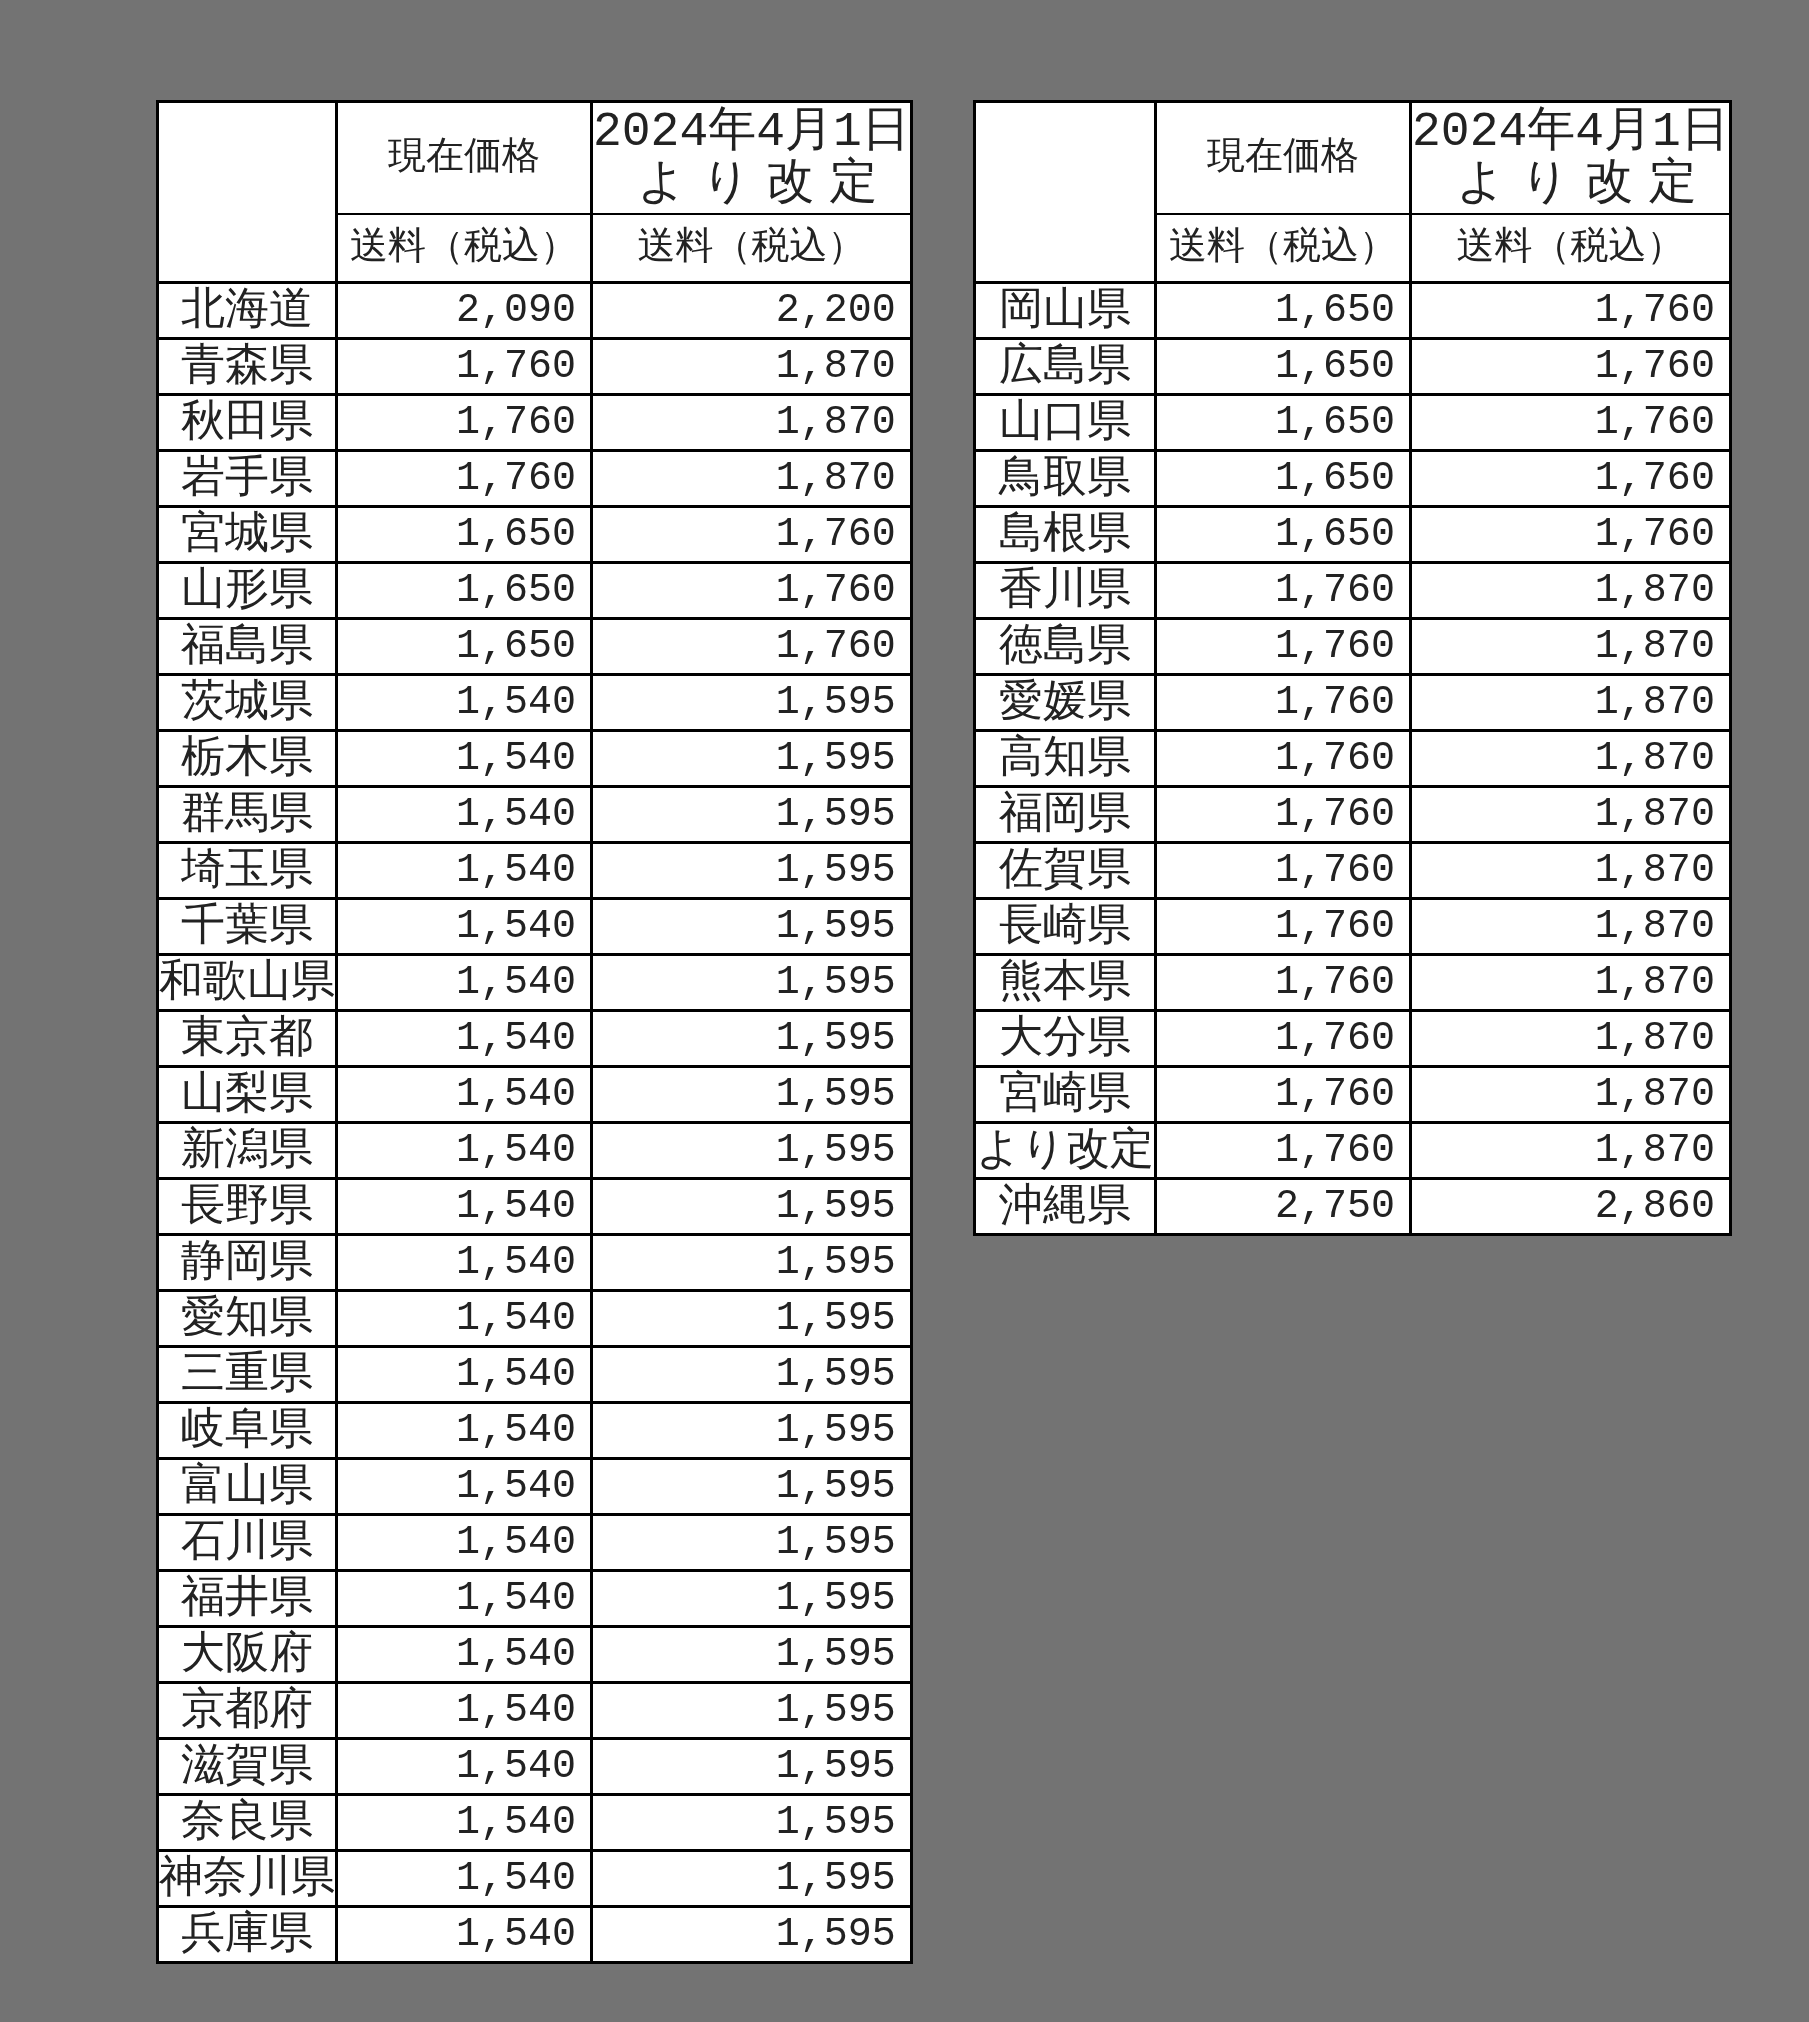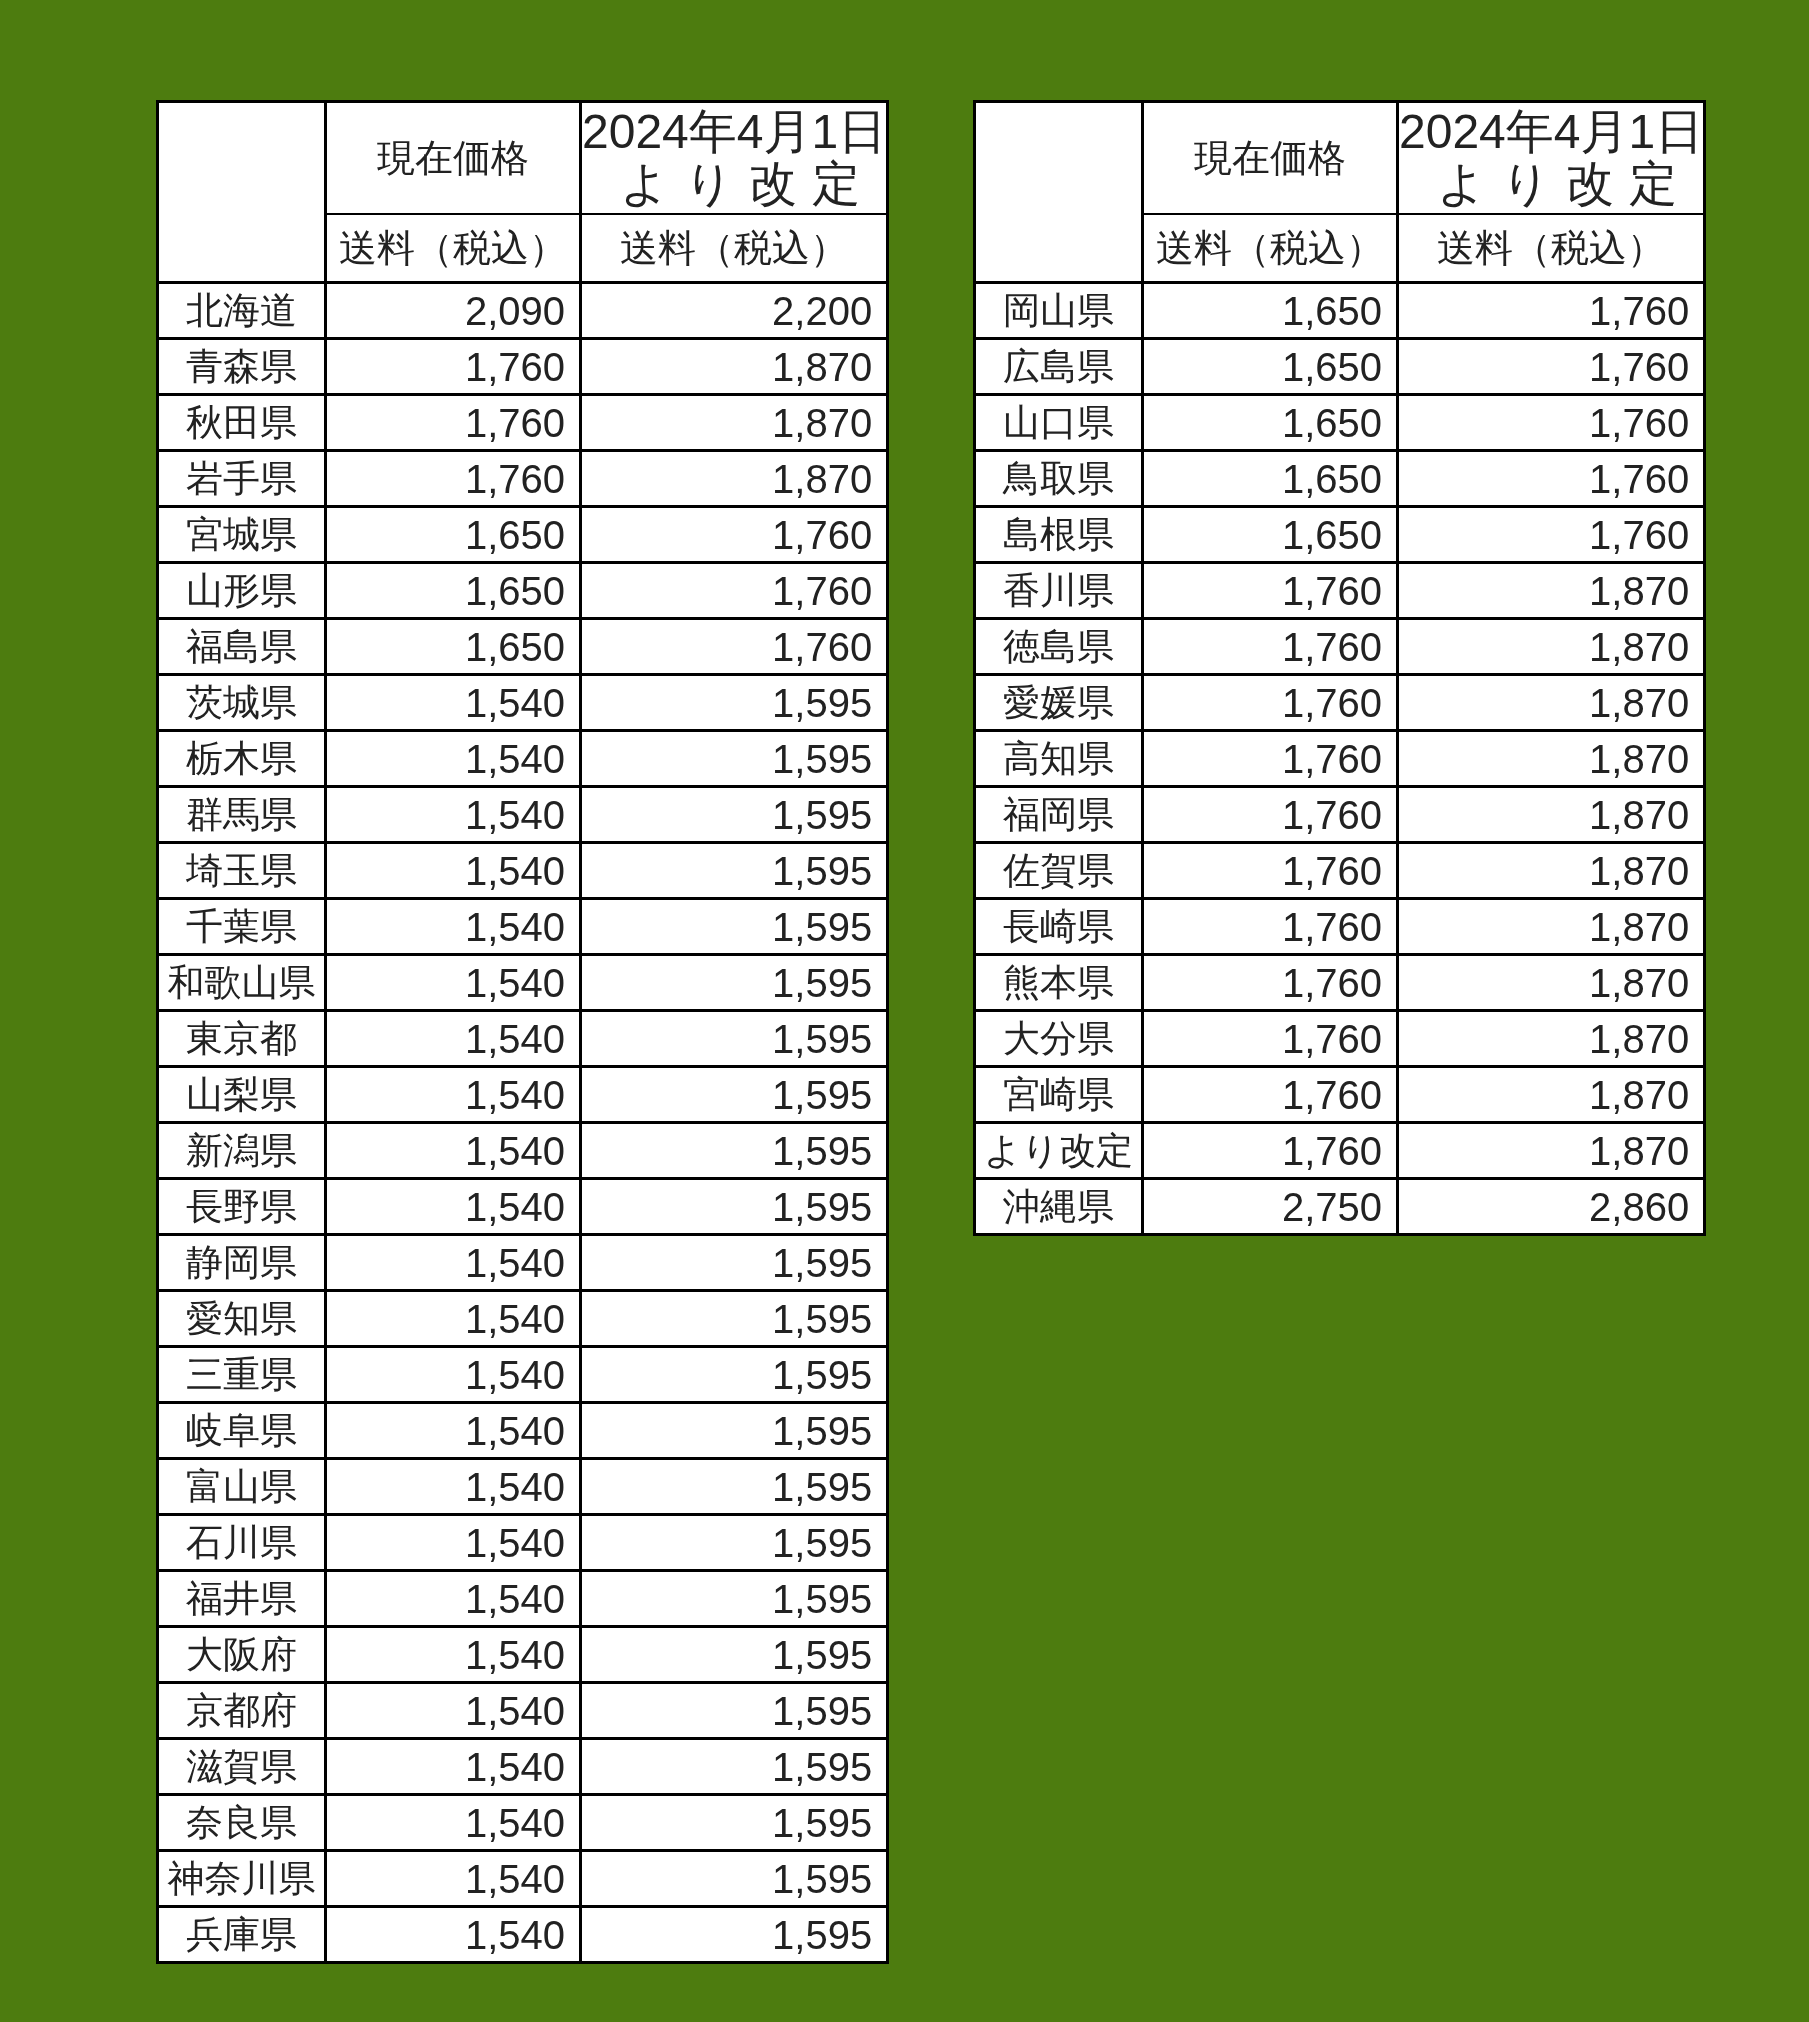--- a/index.html
+++ b/index.html
@@ -4,22 +4,22 @@
 <style>
   html, body {
     margin: 0;
     padding: 0;
     background: #ffffff;
   }
   .canvas {
     position: relative;
     width: 1809px;
     height: 2022px;
-    background: #4d7c0f;
-    font-family: Liberation Sans, sans-serif;
+    background: #737373;
+    font-family: Liberation Mono, monospace;
     color: #222222;
   }
   table.price-table {
     position: absolute;
     top: 100px;
     border-collapse: collapse;
     table-layout: fixed;
     background: #ffffff;
   }
   table.price-table.left  { left: 156px; }
@@ -58,21 +58,21 @@
     font-size: 48px;
     line-height: 52px;
     text-align: center;
   }
   .revised-line.spaced {
     letter-spacing: 0.32em;
     padding-left: 0.32em;
     margin-left: 12px;
   }
   td.pref-cell {
-    font-size: 37px;
+    font-size: 44px;
     text-align: center;
   }
   td.num-cell {
     font-size: 40px;
     text-align: right;
     padding-right: 14px;
   }
 </style>
 </head>
 <body>

